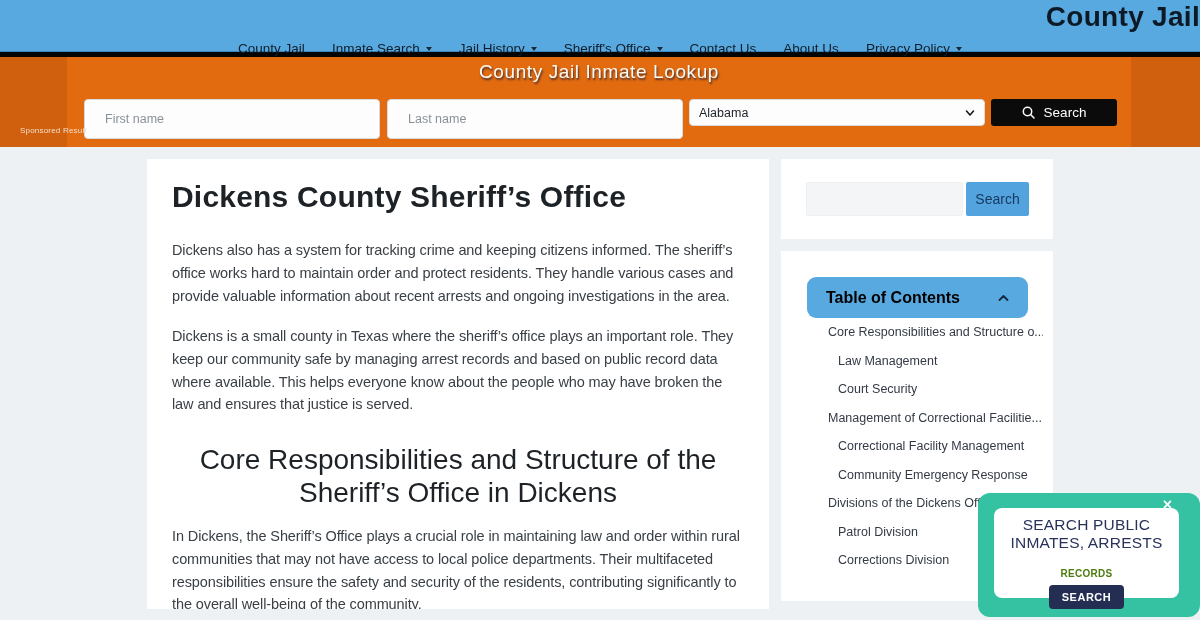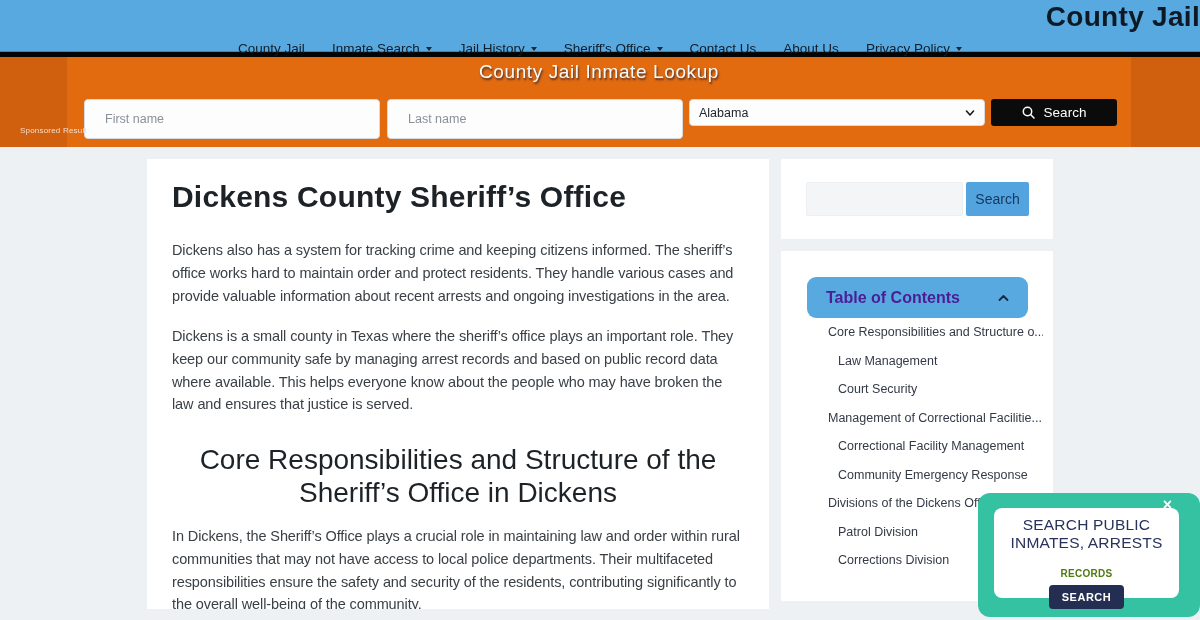--- a/index.html
+++ b/index.html
@@ -36,21 +36,21 @@
   .article p { font-size:14.5px; line-height:1.58; margin-bottom:17px; letter-spacing:-0.1px; }
   .h2-section { font-size:28px; font-weight:normal; color:#1d2227; line-height:1.15; margin:28px 0 16px;text-align:center; }
 
   
   .sb-search-card { position:absolute; left:781px; top:12px; width:272px; height:80px; background:#ffffff; }
   .sb-search-input { position:absolute; left:25px; top:23px; width:157px; height:34px; background:#f3f5f7; border:1px solid #edeff2; border-radius:2px; padding:0 8px; font-size:13px; font-family:"Liberation Sans", sans-serif; }
   .sb-search-btn { position:absolute; left:185px; top:23px; width:63px; height:34px; background:#53a3df; border:none; border-radius:2px; color:#173a60; font-size:14px; cursor:pointer; font-family:"Liberation Sans", sans-serif; }
 
   .toc-card { position:absolute; left:781px; top:104px; width:272px; height:350px; background:#ffffff; }
   .toc-header { position:absolute; left:26px; top:26px; width:221px; height:41px; background:#58a9e0; border-radius:9px; display:flex; align-items:center; justify-content:space-between; padding:0 19px; cursor:pointer; }
-  .toc-title { font-size:16px; font-weight:bold; color:#4c1d95; }
+  .toc-title { font-size:16px; font-weight:bold; color:#000000; }
   .toc-list { position:absolute; left:47px; top:74px; width:215px; list-style:none; }
   .toc-list li { font-size:12.5px; color:#333a46; margin-bottom:14.5px; white-space:nowrap; overflow:hidden; cursor:pointer; }
   .toc-list li.lvl2 { padding-left:10px; }
 
   
   .popup { position:absolute; left:978px; top:493px; width:222px; height:124px; background:#34c2a3; border-radius:12px; }
   .popup-close { position:absolute; right:26px; top:2px; color:#ffffff; font-size:16px; font-weight:bold; cursor:pointer; line-height:1; padding:2px; }
   .popup-card { position:absolute; left:16px; top:15px; width:185px; height:90px; background:#ffffff; border-radius:8px; text-align:center; padding-top:8px; }
   .popup-line { font-size:15.5px; color:#28325a; line-height:1.15; letter-spacing:.2px; }
   .popup-records { font-size:10px; font-weight:bold; color:#4d7c0f; margin-top:16px; letter-spacing:.3px; }

